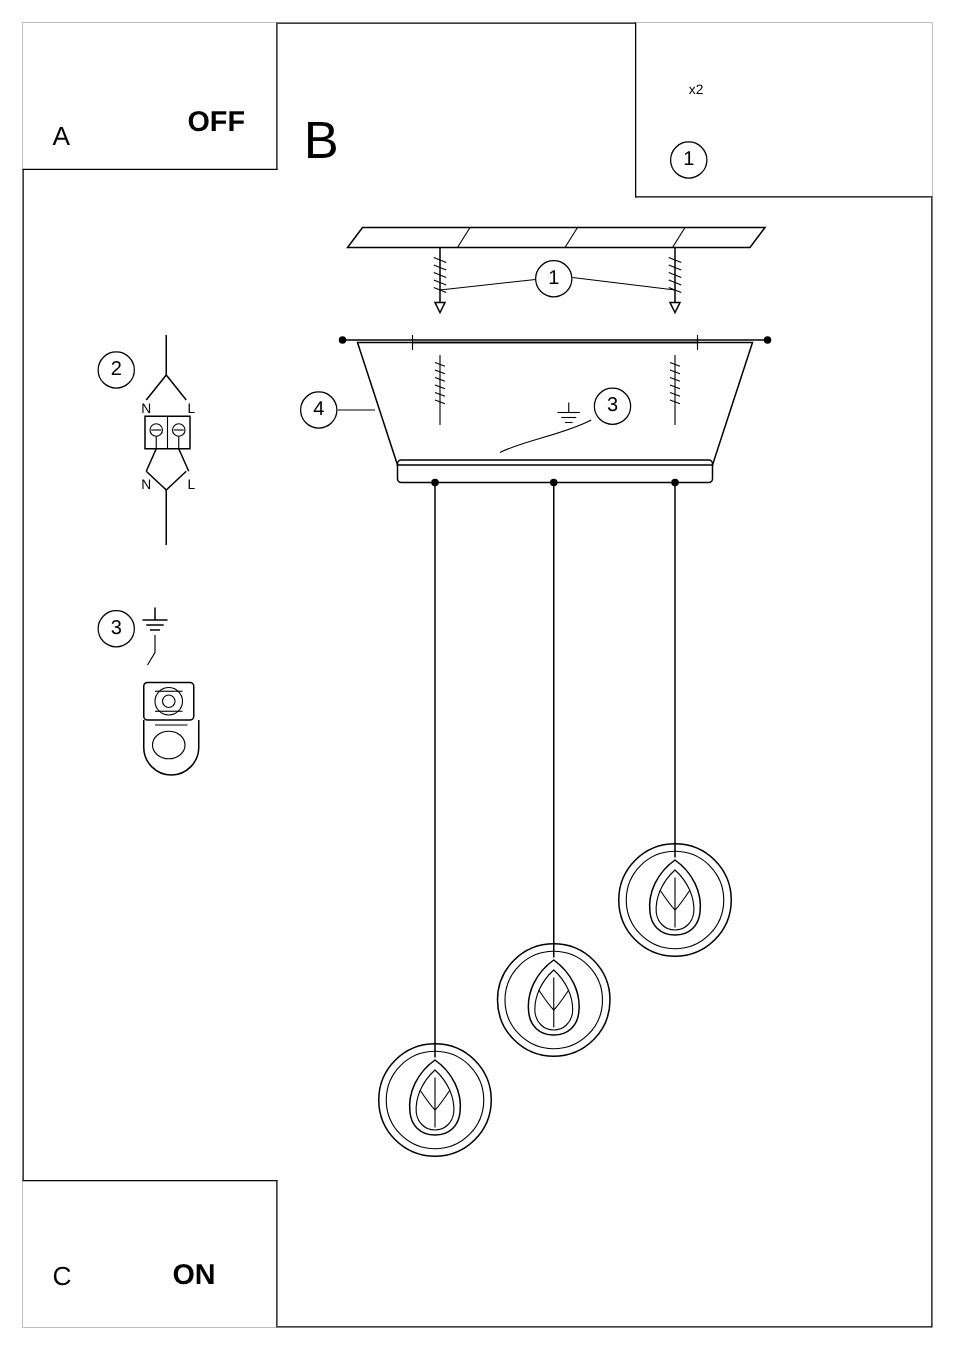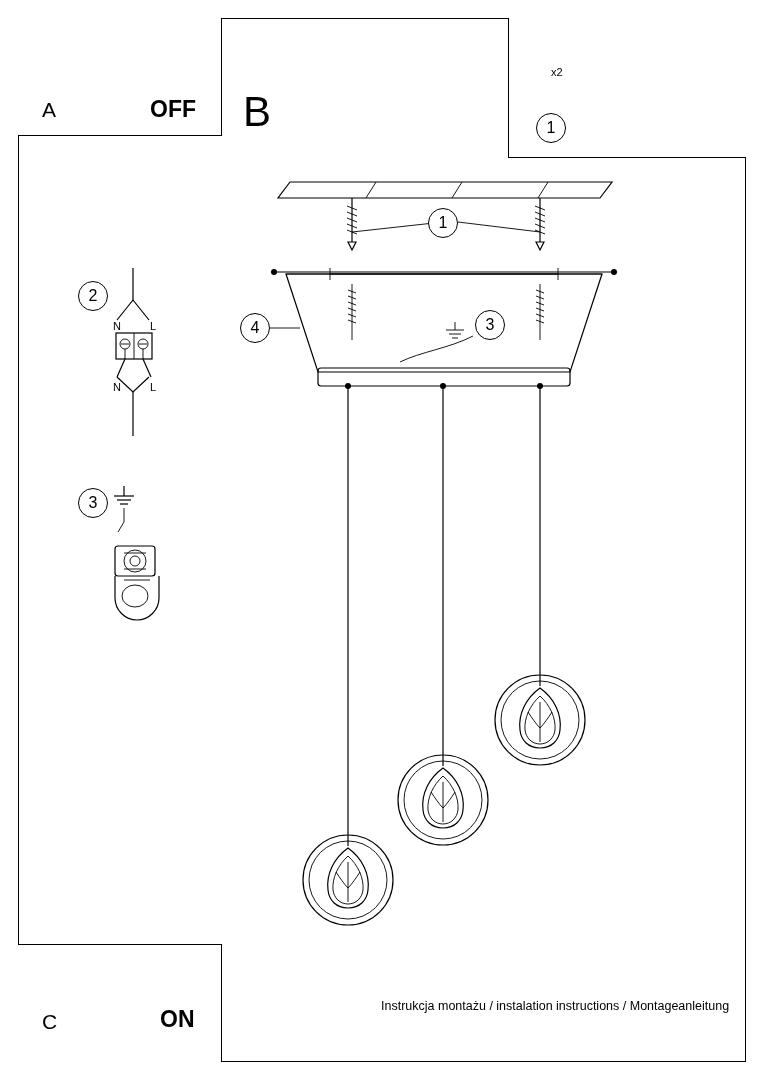--- a/index.html
+++ b/index.html
@@ -50,22 +50,22 @@
     position: absolute;
     left: 243px;
     top: 88px;
     font-size: 42px;
   }
   .onoff {
     position: absolute;
     font-size: 23px;
     font-weight: bold;
   }
-  .off-label { left: 150px; top: 96px; text-align: right; }
-  .on-label  { left: 160px; top: 1006px; }
+  .off-label { left: 150px; top: 84px; text-align: right; }
+  .on-label  { left: 138px; top: 1006px; }
 
   
   .circle {
     position: absolute;
     width: 30px;
     height: 30px;
     border: 1.5px solid #000;
     border-radius: 50%;
     background: #fff;
     display: flex;
@@ -337,16 +337,15 @@
   <div class="x2">x2</div>
 
   <div class="circle c-1-box">1</div>
   <div class="circle c-1-main">1</div>
   <div class="circle c-2">2</div>
   <div class="circle c-3-left">3</div>
   <div class="circle c-3-main">3</div>
   <div class="circle c-4">4</div>
 
   <div class="captions">
-    <div>Instrukcja montażu / instalation instructions / Montageanleitung</div>
   </div>
 
 </div>
 
 </body></html>

